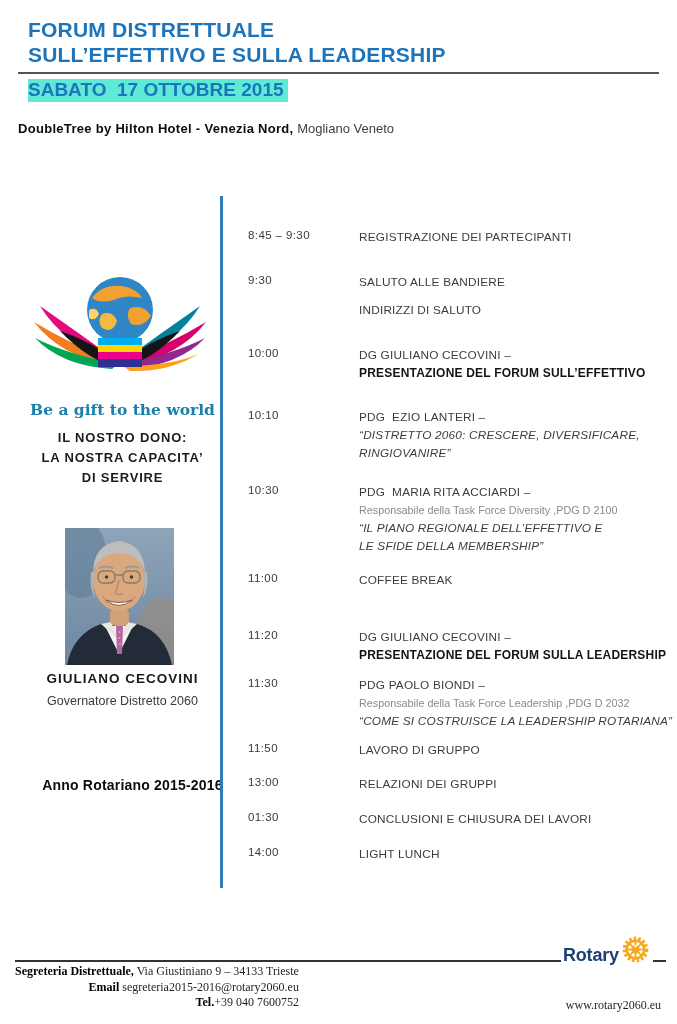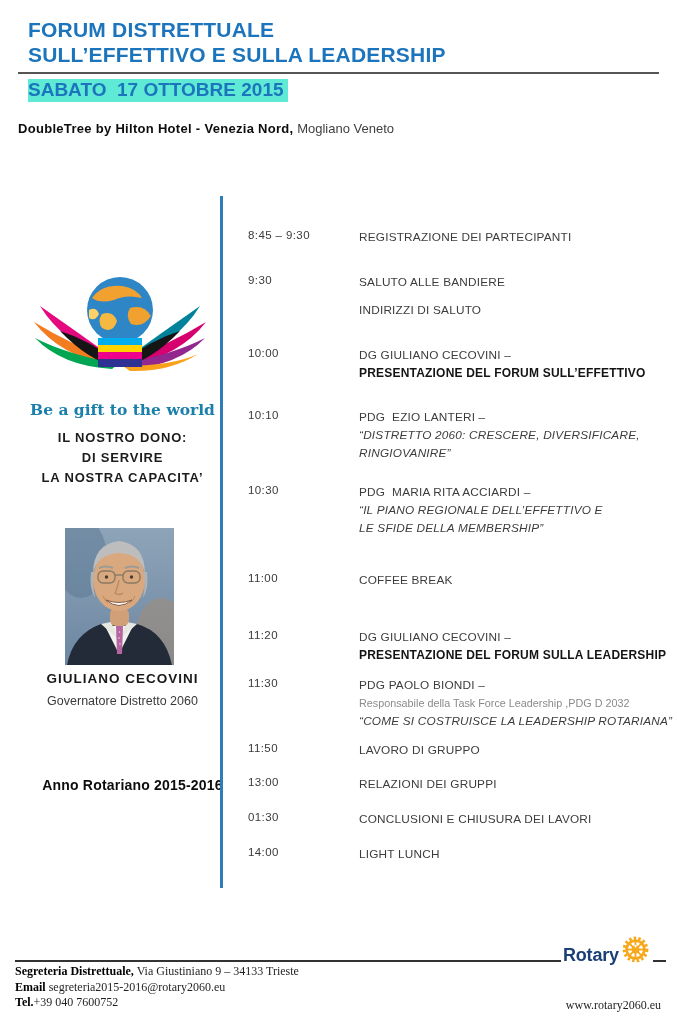--- a/index.html
+++ b/index.html
@@ -40,21 +40,21 @@
   .line.bold{font-weight:bold;color:#141414;font-size:12px;}
   .line.quote{font-style:italic;color:#3c3c3c;}
   .line.detail{font-size:10.8px;color:#8a8a8a;letter-spacing:0;}
 
   
   .rule-bottom{position:absolute;left:15px;top:960px;width:546px;height:2px;background:#333;}
   .dash-after{position:absolute;left:653px;top:960px;width:13px;height:2px;background:#333;}
   .rotary-logo{position:absolute;left:563px;top:936px;display:flex;align-items:flex-end;gap:3px;}
   .rotary-word{font-weight:bold;font-size:18px;color:#1b4077;letter-spacing:-.2px;line-height:24px;}
   .footer-text{position:absolute;left:15px;top:964px;font-family:"Liberation Serif",serif;
-               font-size:12px;line-height:15.5px;color:#1f1f1f;}
+               font-size:12px;line-height:15.5px;color:#1f1f1f;text-align:right;}
   .footer-text b{color:#000;}
   .website{position:absolute;right:16px;top:998px;font-family:"Liberation Serif",serif;
            font-size:12px;color:#1f1f1f;}
 </style>
 </head>
 <body>
 
 <div class="page">
 
   <div class="title">FORUM DISTRETTUALE
@@ -86,22 +86,22 @@
       <rect x="68" y="62" width="44" height="7" fill="#00aeef"></rect>
       <rect x="68" y="69" width="44" height="7" fill="#ffd400"></rect>
       <rect x="68" y="76" width="44" height="7" fill="#ec008c"></rect>
       <rect x="68" y="83" width="44" height="8" fill="#2e3192"></rect>
     </svg>
   </div>
   <div class="tagline">Be a gift to the world</div>
 
   <div class="motto">
     <div>IL NOSTRO DONO:</div>
+    <div>LA NOSTRA CAPACITA’</div>
     <div>DI SERVIRE</div>
-    <div>LA NOSTRA CAPACITA’</div>
   </div>
 
   <div class="photo">
     <svg viewBox="0 0 109 137" width="109" height="137">
       <defs>
         <linearGradient id="bg" x1="0" y1="0" x2="0" y2="1">
           <stop offset="0" stop-color="#8ea4b8"></stop>
             <stop offset="1" stop-color="#6d87a2"></stop>
         </linearGradient>
       </defs>
@@ -174,20 +174,21 @@
         <div class="sched-lines">
           <div class="line">PDG  EZIO LANTERI –</div>
           <div class="line quote">“DISTRETTO 2060: CRESCERE, DIVERSIFICARE,</div>
           <div class="line quote">RINGIOVANIRE”</div>
         </div>
       </div>
       <div class="sched-row" style="top: 483px;">
         <div class="sched-time">10:30</div>
         <div class="sched-lines">
           <div class="line">PDG  MARIA RITA ACCIARDI –</div>
+          <div class="line detail">Responsabile della Task Force Diversity ,PDG D 2100</div>
           <div class="line quote">“IL PIANO REGIONALE DELL’EFFETTIVO E</div>
           <div class="line quote">LE SFIDE DELLA MEMBERSHIP”</div>
         </div>
       </div>
       <div class="sched-row" style="top: 571px;">
         <div class="sched-time">11:00</div>
         <div class="sched-lines">
           <div class="line">COFFEE BREAK</div>
         </div>
       </div>

